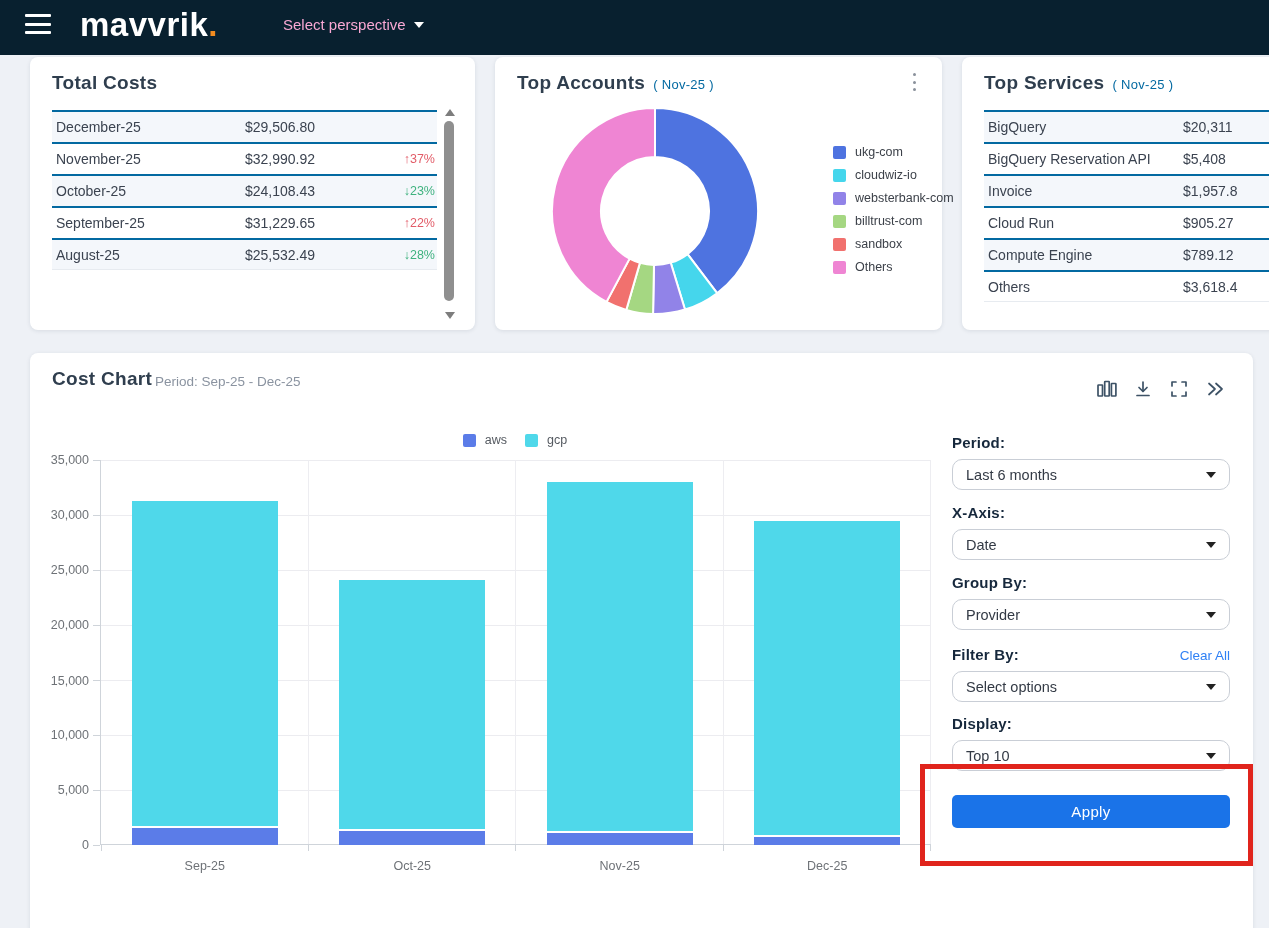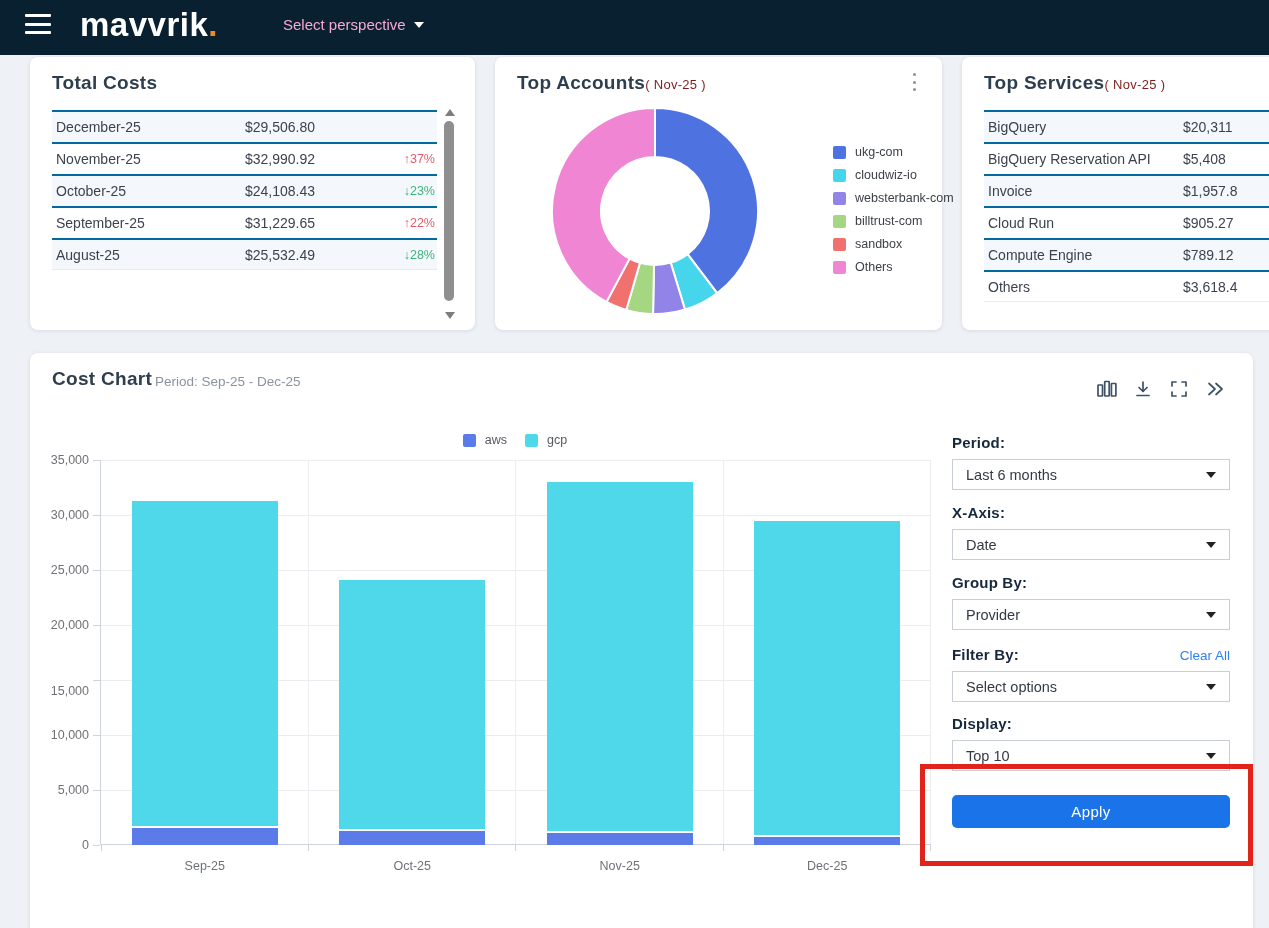--- a/index.html
+++ b/index.html
@@ -11,21 +11,21 @@
   .hamburger { position:absolute; left:25px; top:14px; width:26px; height:20px; display:flex; flex-direction:column; justify-content:space-between; cursor:pointer; }
   .hamburger span { display:block; width:26px; height:3px; background:#ffffff; border-radius:1px; }
   .logo { position:absolute; left:80px; top:6px; font-size:33px; font-weight:800; color:#ffffff; letter-spacing:0.5px; }
   .logo .dot { color:#f28b1f; }
   .perspective { position:absolute; left:283px; top:16px; color:#f9a8d4; font-size:15px; display:flex; align-items:center; gap:8px; cursor:pointer; }
   .caret-w { width:0; height:0; border-left:5px solid transparent; border-right:5px solid transparent; border-top:6px solid #ffffff; }
 
   
   .card { position:absolute; background:#ffffff; border-radius:8px; box-shadow:0 1px 4px rgba(20,40,60,0.10); }
   .card-title { position:absolute; left:22px; top:15px; font-size:19px; font-weight:600; color:#2f3e4e; letter-spacing:0.3px; white-space:nowrap; }
-  .card-title .period { font-size:13px; font-weight:400; color:#7f1d1d; margin-left:0; }
+  .card-title .period { font-size:13px; font-weight:400; color:#0369a1; margin-left:8px; }
 
   #card-total-costs { left:30px; top:57px; width:445px; height:273px; }
   #card-top-accounts { left:495px; top:57px; width:447px; height:273px; }
   #card-top-services { left:962px; top:57px; width:447px; height:273px; }
   #card-cost-chart { left:30px; top:353px; width:1223px; height:600px; }
 
   
   .mini-table { position:absolute; left:22px; top:53px; width:385px; }
   .mini-row { position:relative; height:32px; display:flex; align-items:center; border-top:2px solid #0369a1; font-size:14px; color:#3b4350; }
   .mini-row:last-child { border-bottom:1px solid #e7ebf0; }
@@ -70,21 +70,21 @@
   .ytick-dash { position:absolute; width:7px; height:1px; background:#cfd4da; }
   .xtick { position:absolute; width:1px; height:6px; background:#cfd4da; }
   .xlabel { position:absolute; text-align:center; font-size:12.5px; color:#6e7277; }
   .bar-seg { position:absolute; }
 
   
   .ctrl { position:absolute; left:922px; width:278px; }
   .ctrl-label-row { display:flex; justify-content:space-between; align-items:baseline; margin-bottom:8px; }
   .ctrl-label { font-size:15px; font-weight:700; color:#16283c; letter-spacing:0.2px; }
   .ctrl-action { font-size:13.5px; color:#2f80f5; cursor:pointer; }
-  .select-box { height:31px; border:1px solid #c9ced6; border-radius:0; background:#ffffff; display:flex; align-items:center; justify-content:space-between; padding:0 13px; cursor:pointer; }
+  .select-box { height:31px; border:1px solid #c9ced6; border-radius:10px; background:#ffffff; display:flex; align-items:center; justify-content:space-between; padding:0 13px; cursor:pointer; }
   .select-value { font-size:14.5px; color:#333a45; }
   .caret-d { width:0; height:0; border-left:5px solid transparent; border-right:5px solid transparent; border-top:6px solid #222; }
 
   .apply-btn { position:absolute; left:922px; top:442px; width:278px; height:33px; background:#1a73e8; border:none; border-radius:5px; color:#ffffff; font-size:15px; font-family:"Liberation Sans", sans-serif; letter-spacing:0.4px; cursor:pointer; }
   .annotation-red { position:absolute; left:890px; top:411px; width:333px; height:102px; border:5px solid #e0241c; z-index:6; pointer-events:none; }
 
   svg.icon { stroke:#3d5266; fill:none; stroke-width:1.7; stroke-linecap:round; stroke-linejoin:round; }
 </style>
 </head>
 <body>
@@ -265,21 +265,21 @@
     <div id="plot">
         <div class="ytick-label" style="left: -70px; top: 378px;">0</div>
         <div class="ytick-dash" style="left: -8px; top: 385px;"></div>
         <div class="gridline-h" style="top: 330px;"></div>
         <div class="ytick-label" style="left: -70px; top: 323px;">5,000</div>
         <div class="ytick-dash" style="left: -8px; top: 330px;"></div>
         <div class="gridline-h" style="top: 275px;"></div>
         <div class="ytick-label" style="left: -70px; top: 268px;">10,000</div>
         <div class="ytick-dash" style="left: -8px; top: 275px;"></div>
         <div class="gridline-h" style="top: 220px;"></div>
-        <div class="ytick-label" style="left: -70px; top: 224px;">15,000</div>
+        <div class="ytick-label" style="left: -70px; top: 214px;">15,000</div>
         <div class="ytick-dash" style="left: -8px; top: 220px;"></div>
         <div class="gridline-h" style="top: 165px;"></div>
         <div class="ytick-label" style="left: -70px; top: 158px;">20,000</div>
         <div class="ytick-dash" style="left: -8px; top: 165px;"></div>
         <div class="gridline-h" style="top: 110px;"></div>
         <div class="ytick-label" style="left: -70px; top: 103px;">25,000</div>
         <div class="ytick-dash" style="left: -8px; top: 110px;"></div>
         <div class="gridline-h" style="top: 55px;"></div>
         <div class="ytick-label" style="left: -70px; top: 48px;">30,000</div>
         <div class="ytick-dash" style="left: -8px; top: 55px;"></div>

